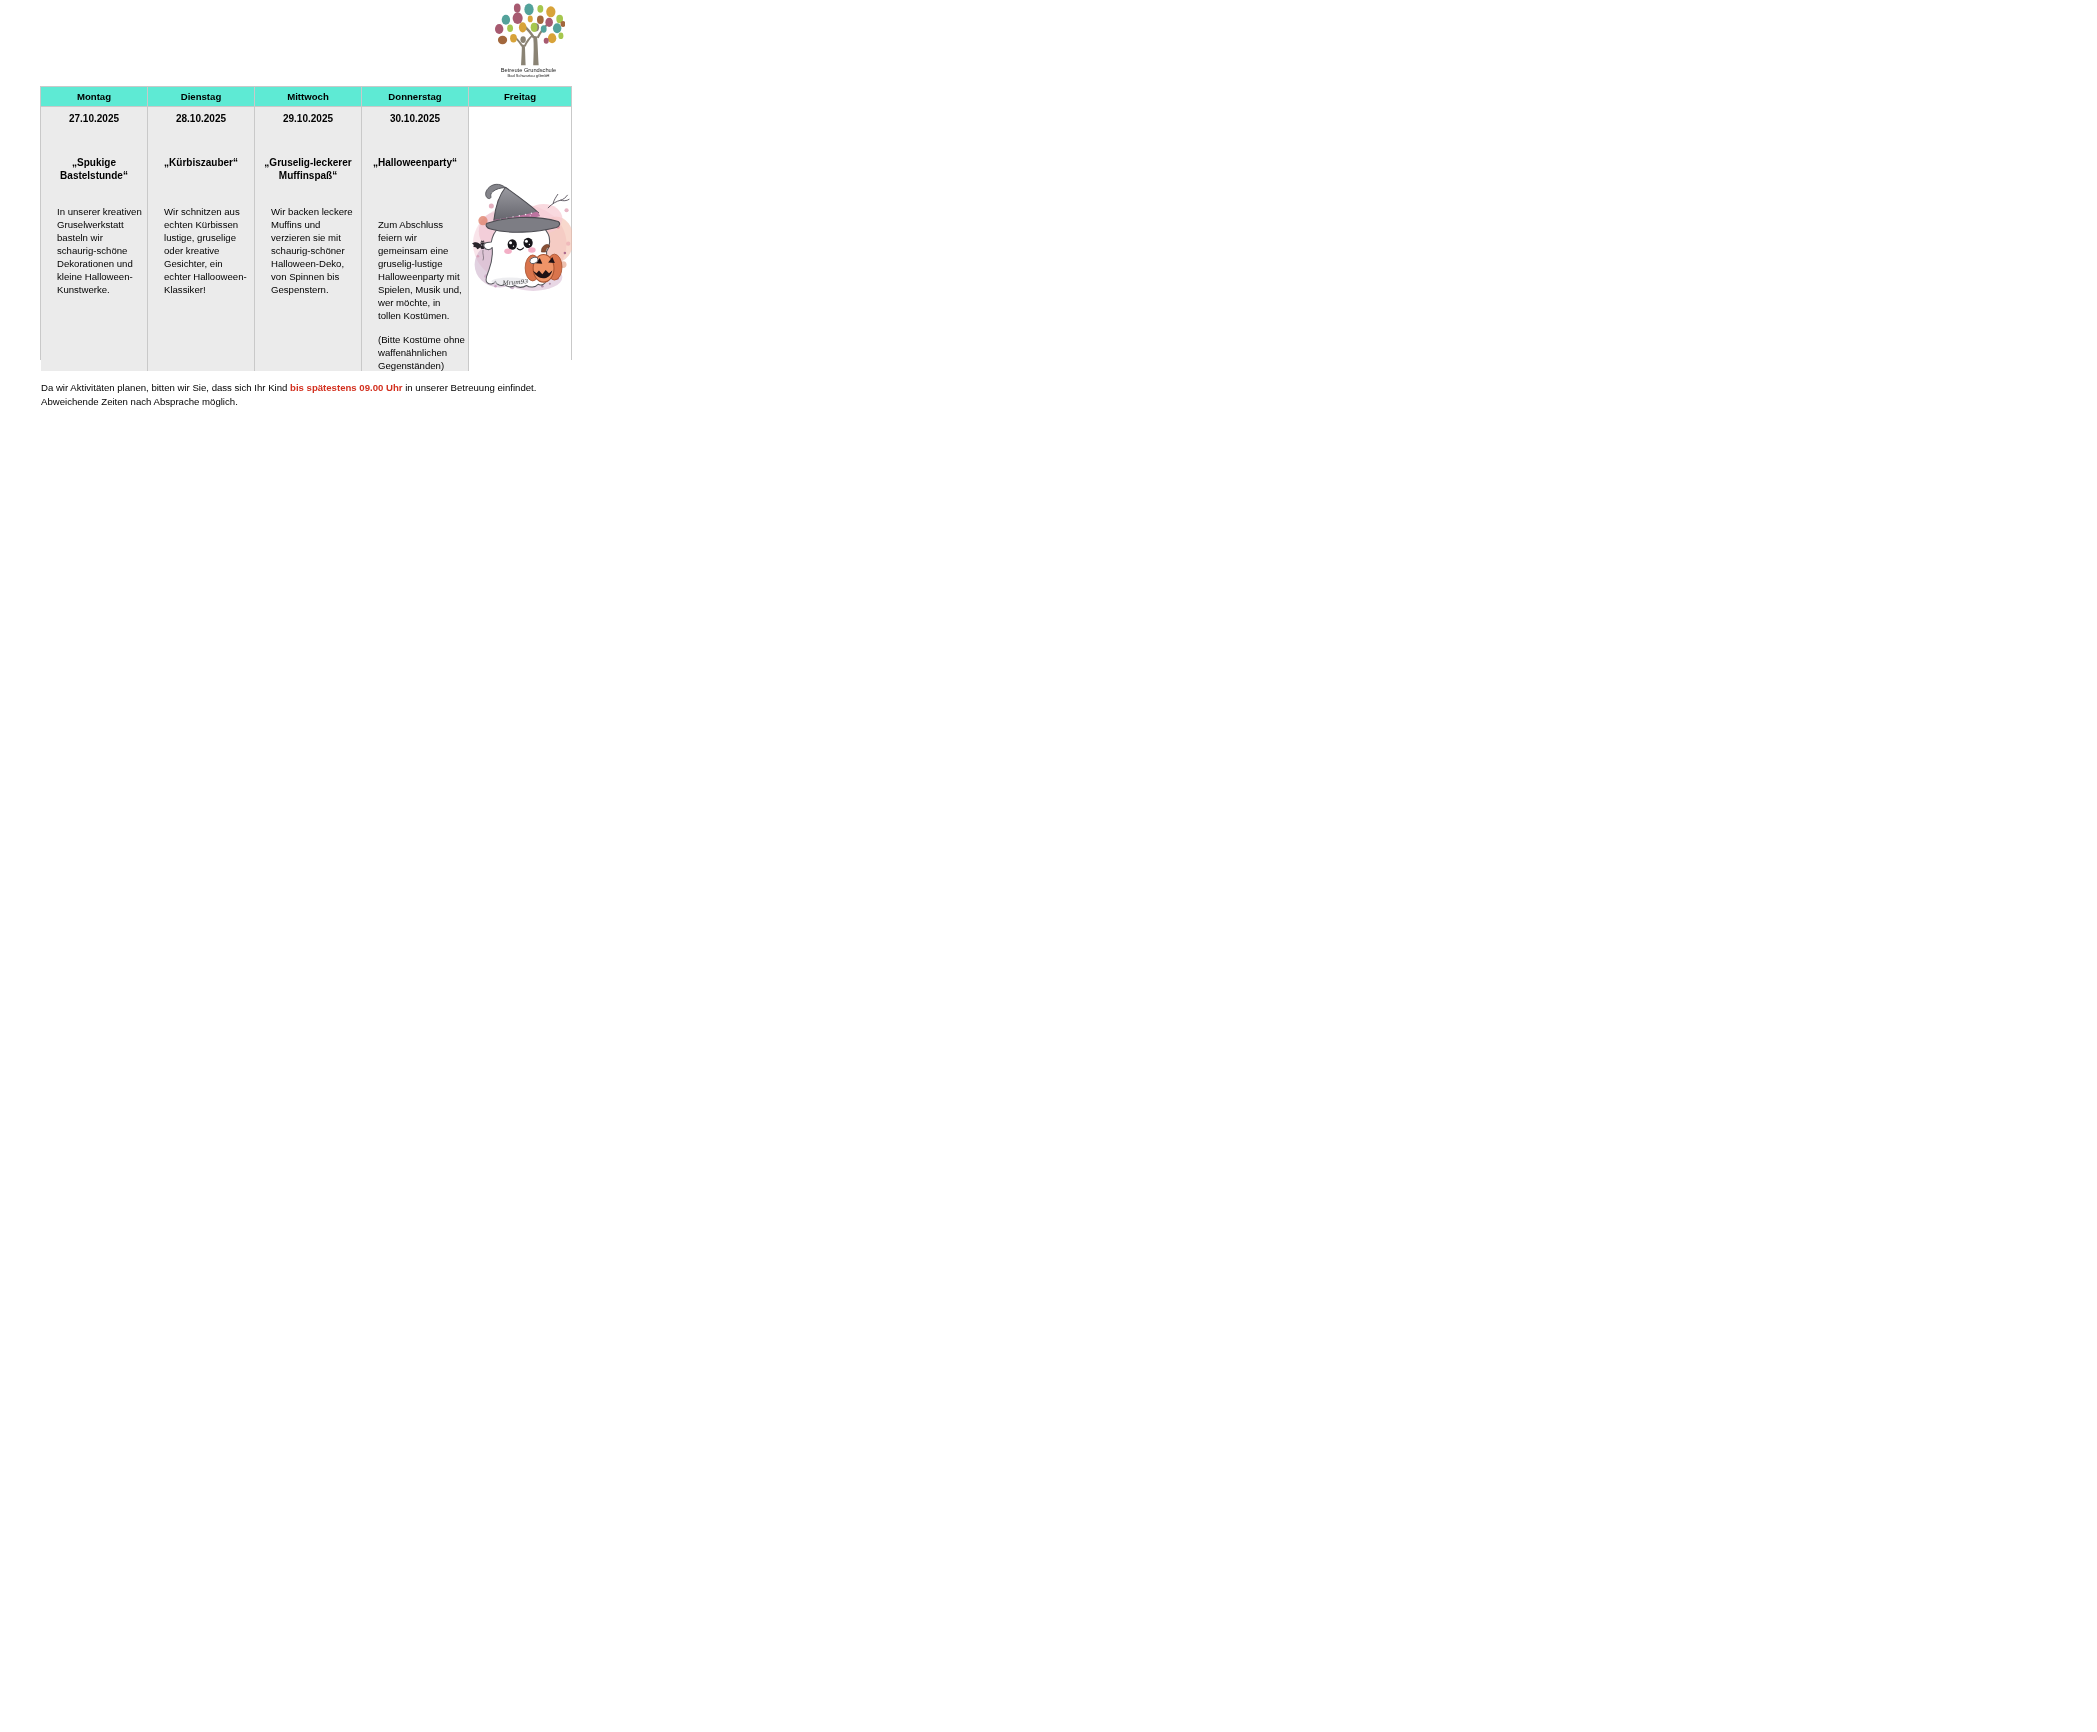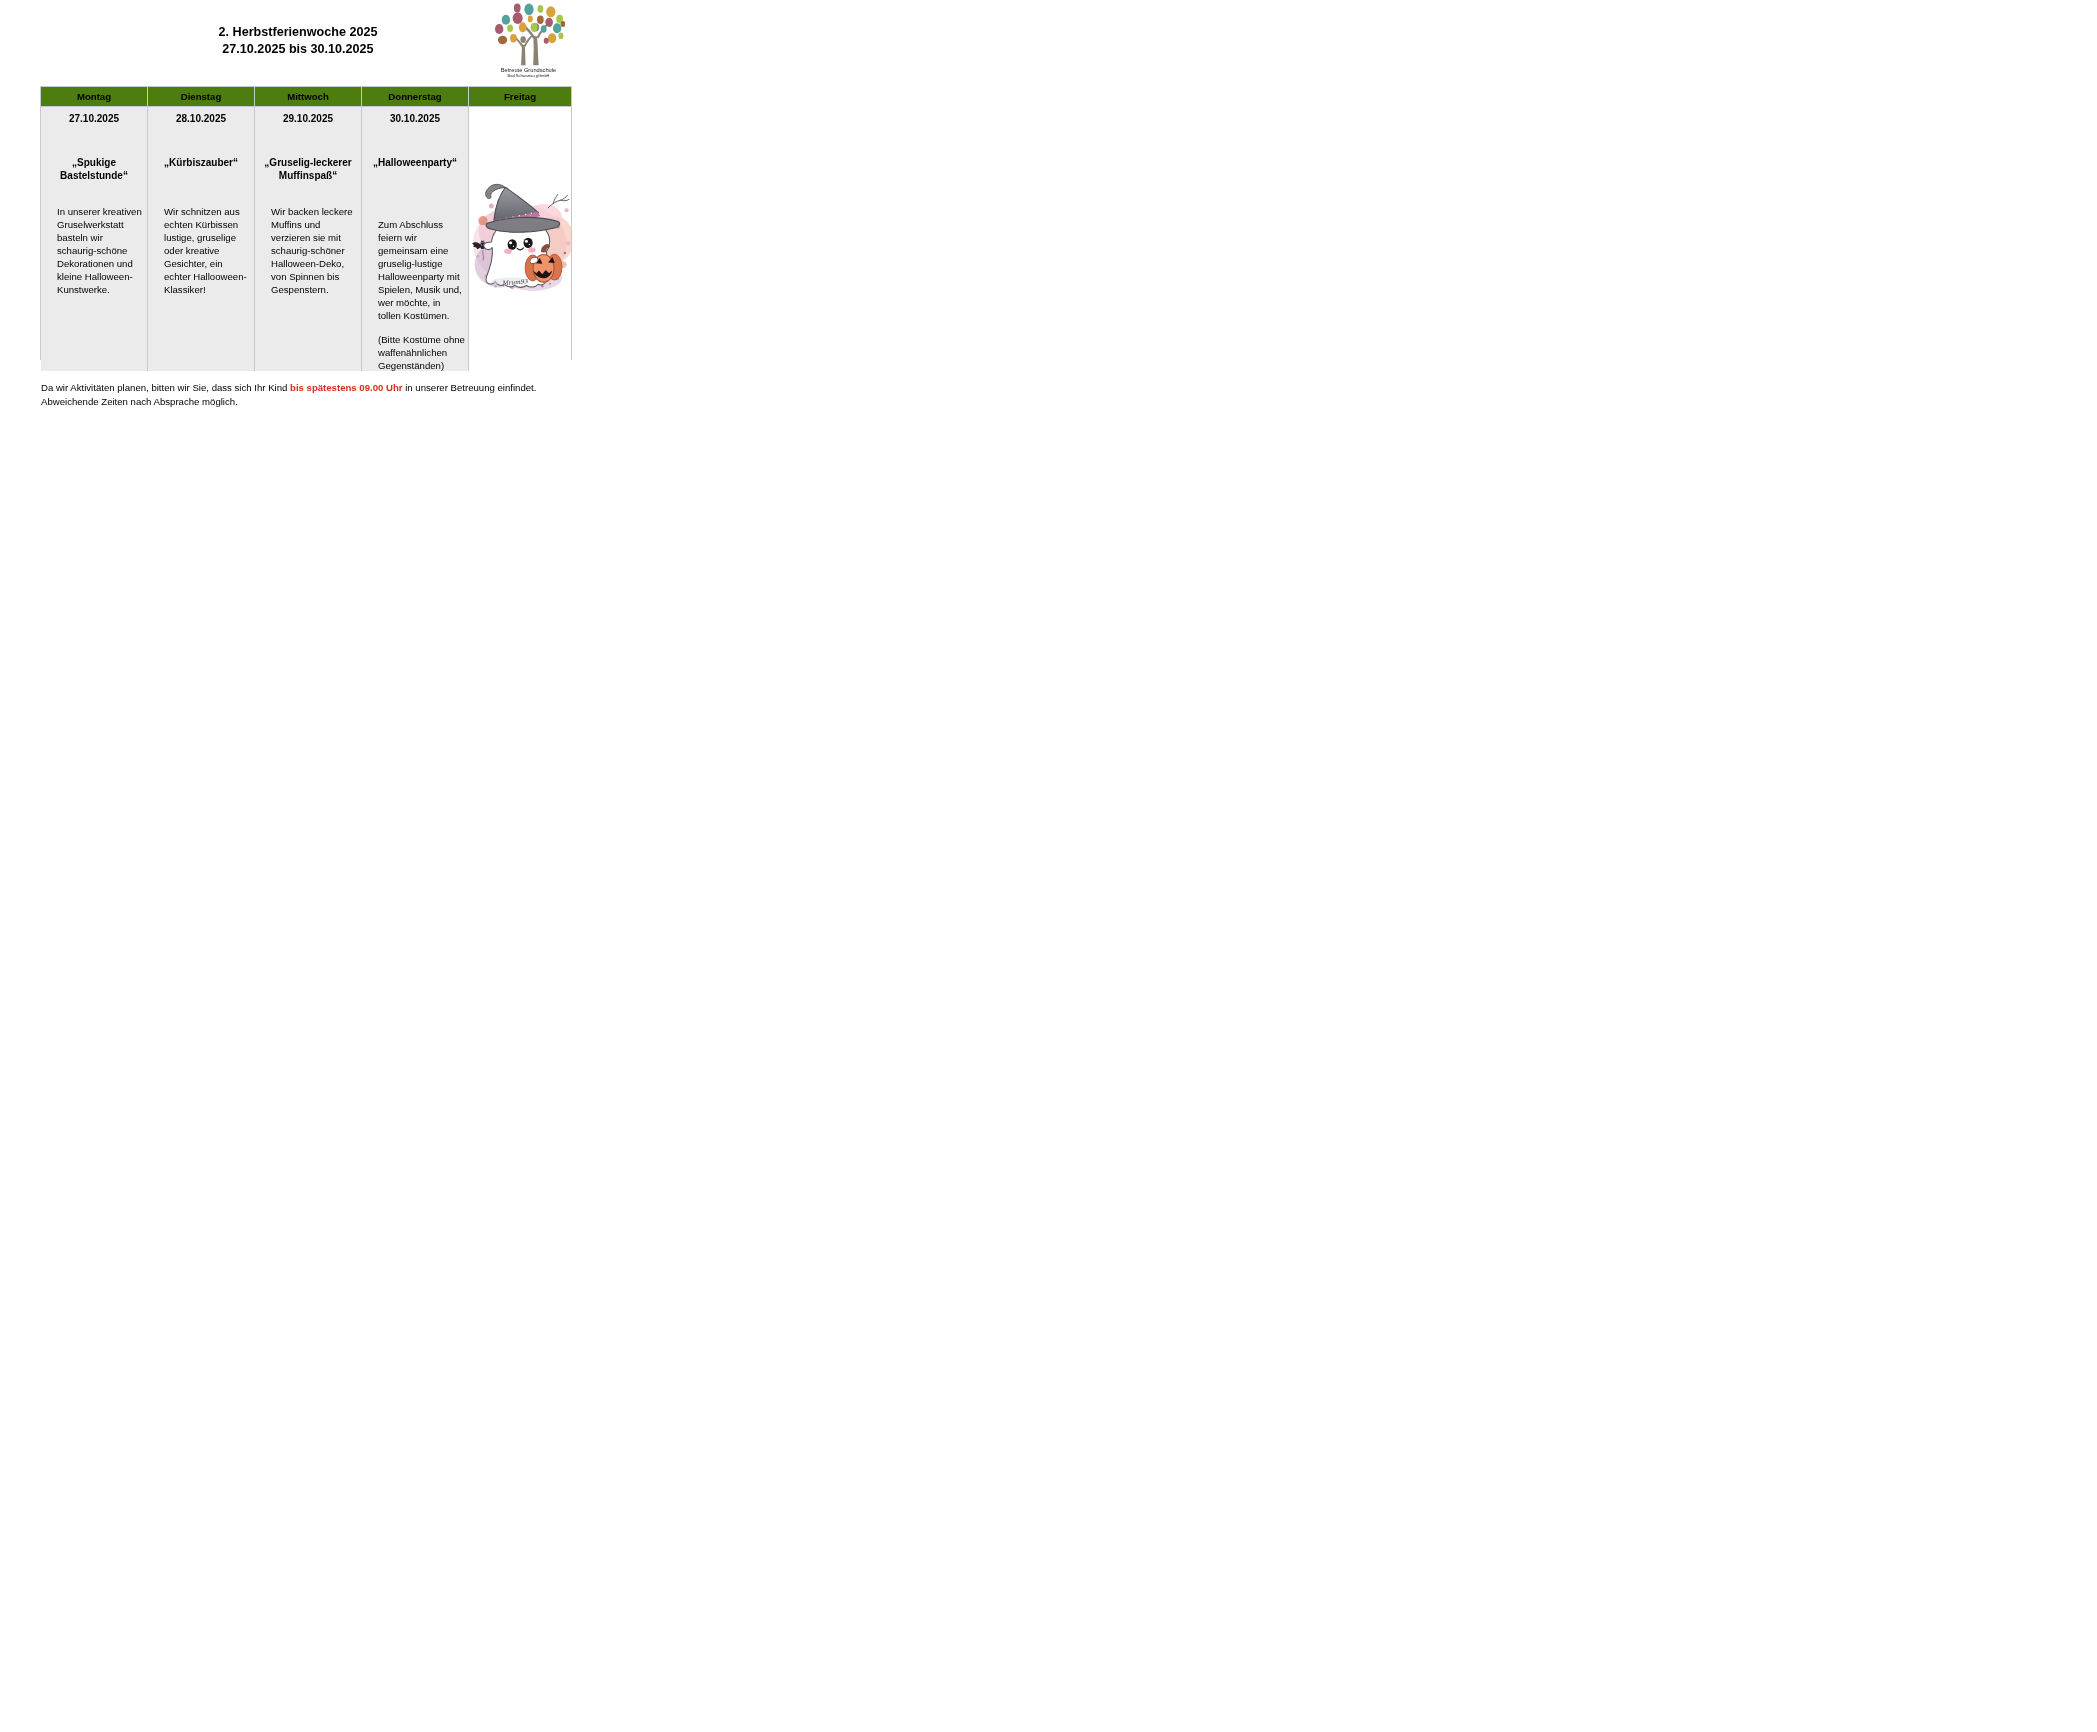--- a/index.html
+++ b/index.html
@@ -10,21 +10,21 @@
   .title-block{position:absolute;top:24px;left:0;width:596px;text-align:center;
                font-weight:bold;font-size:12.6px;line-height:17px;}
   .logo{position:absolute;top:3.4px;left:485px;width:87px;text-align:center;}
   .logo svg{display:block;margin:0 auto;}
   .logo-l1{font-size:5.7px;color:#222;margin-top:0.4px;}
   .logo-l2{font-size:4px;color:#222;margin-top:0px;}
 
   
   .table{position:absolute;left:40px;top:86px;width:532px;height:274px;
          border:0.4px solid #c9c9c9;box-sizing:border-box;}
-  .thead{display:flex;height:18.5px;border-bottom:0.4px solid #c9c9c9;background:#4d7c0f;}
+  .thead{display:flex;height:18.5px;border-bottom:0.4px solid #c9c9c9;background:#5eead4;}
   .th{flex:0 0 107px;display:flex;align-items:center;justify-content:center;
       font-weight:bold;font-size:9.6px;border-right:0.4px solid #c9c9c9;box-sizing:border-box;}
   .th:last-child{flex:1 1 auto;border-right:none;}
   .tbody{display:flex;height:264px;}
   .td{flex:0 0 107px;position:relative;background:#ebebeb;
       border-right:0.4px solid #c9c9c9;box-sizing:border-box;}
   .td:last-child{flex:1 1 auto;background:#fff;border-right:none;}
   .cell-date{position:absolute;top:6.7px;left:0;width:100%;text-align:center;
              font-weight:bold;font-size:10px;}
   .cell-activity{position:absolute;top:49px;left:0;width:100%;text-align:center;
@@ -38,24 +38,20 @@
   .footer{position:absolute;left:41px;top:381px;width:569px;
           font-size:9.6px;line-height:14px;}
   .footer .line1{white-space:nowrap;}
   .hl{font-weight:bold;}
 </style>
 </head>
 <body>
 
 <div class="page">
 
-  <div class="title-block">
-    <div>2. Herbstferienwoche 2025</div>
-    <div>27.10.2025 bis 30.10.2025</div>
-  </div>
 
   <div class="logo">
     <svg width="72" height="63" viewBox="0 0 170 150">
       <g fill="#8a8374">
         <path d="M95,148 L108,148 C106,118 106,96 104,80 L95,78 C97,102 96,124 95,148 Z"></path>
         <path d="M100,82 C92,70 83,59 74,52 C71,50 69,53 71,56 C79,64 88,74 94,84 Z"></path>
         <path d="M103,82 C110,68 119,56 128,48 C131,46 133,49 131,52 C123,60 113,72 108,84 Z"></path>
         <ellipse cx="101" cy="58" rx="8" ry="10"></ellipse>
         <path d="M66,148 L77,148 C76,126 76,112 75,100 L68,99 C68,116 67,132 66,148 Z"></path>
         <path d="M71,101 C65,92 59,85 52,79 C50,77 48,80 50,82 C56,89 63,97 67,104 Z"></path>

